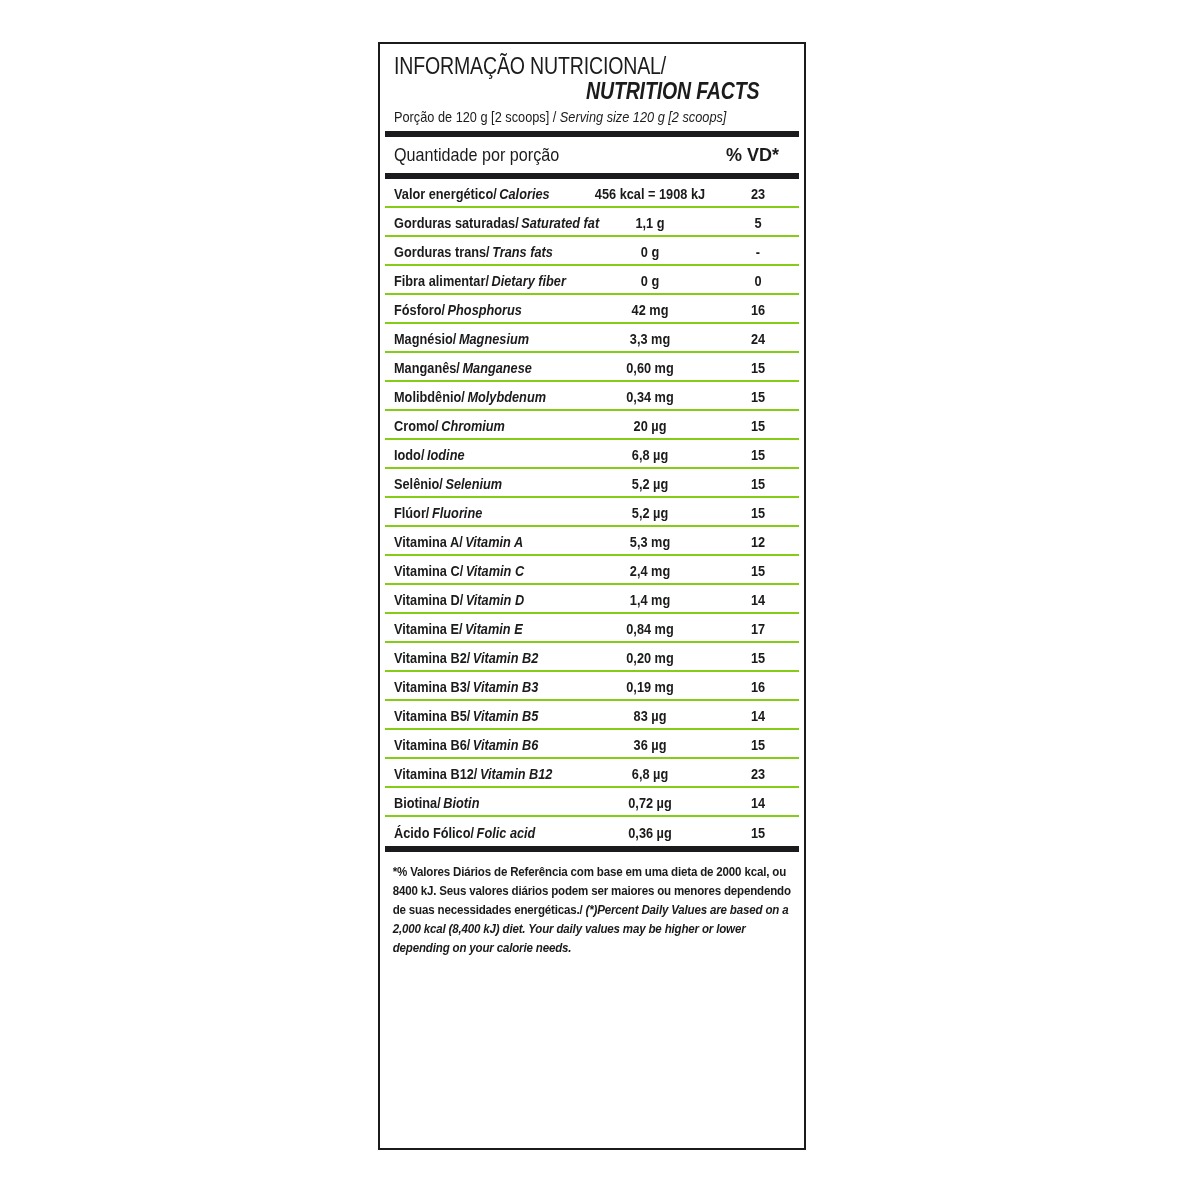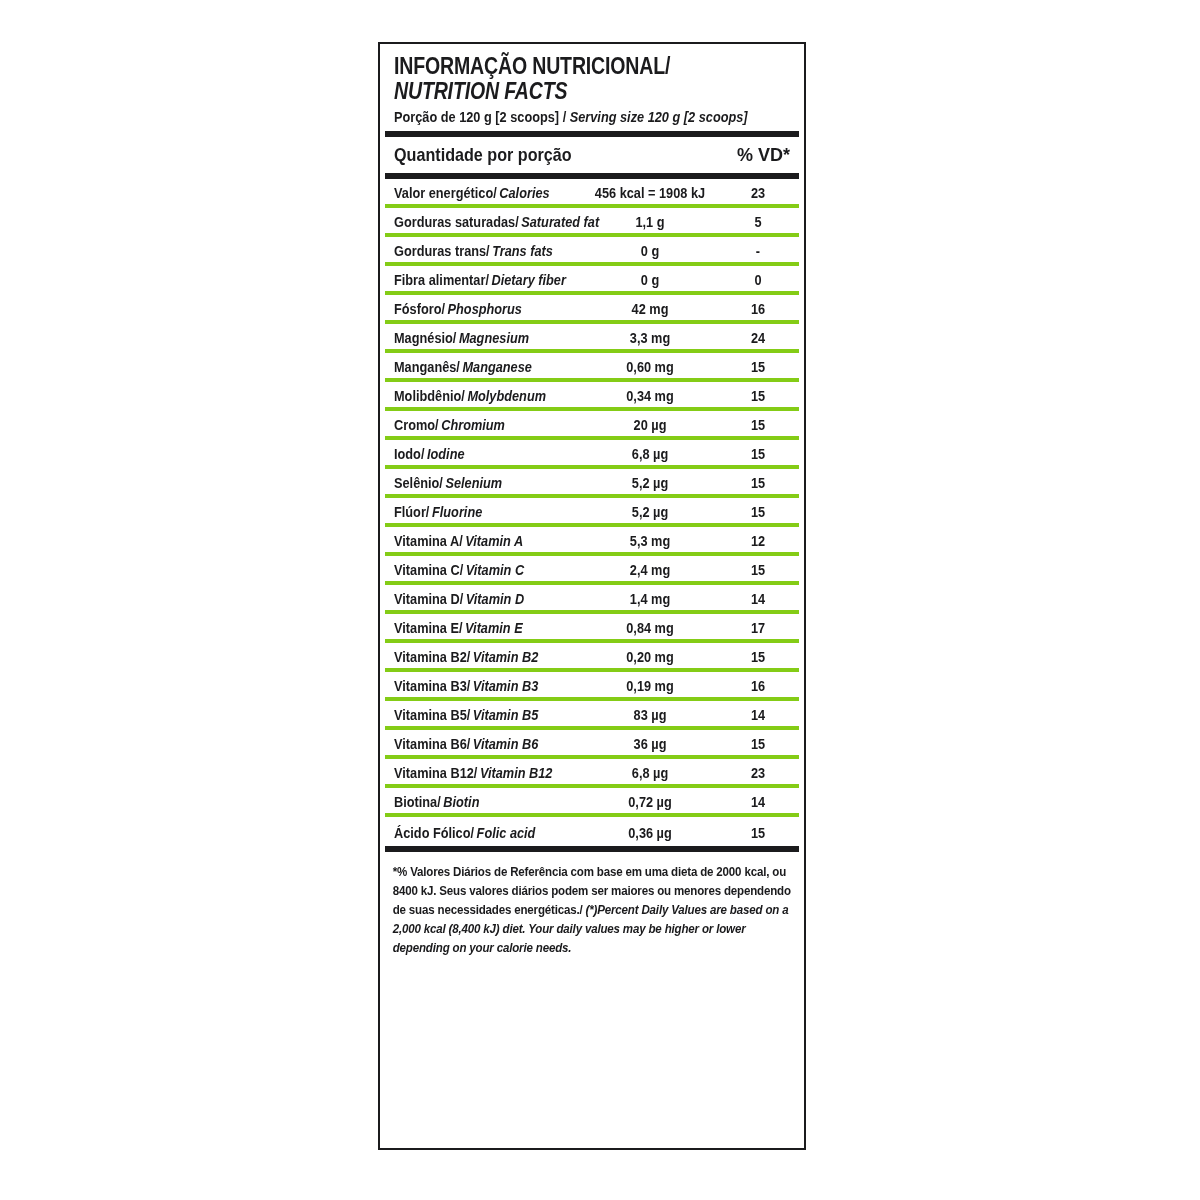--- a/index.html
+++ b/index.html
@@ -14,47 +14,47 @@
     left: 378px; top: 42px;
     width: 428px; height: 1108px;
     border: 2px solid #1b1b1d;
     background: #fff;
     padding: 8px 5px 0 5px;
     overflow: hidden;
   }
   .cond { transform: scaleX(0.85); transform-origin: left center; display: inline-block; white-space: nowrap; }
   .head-block { padding: 2px 9px 0 9px; }
   .title-pt {
-    font-size: 23px; font-weight: bold; line-height: 25px; letter-spacing: -0.2px;
+    font-size: 23px; font-weight: normal; line-height: 25px; letter-spacing: -0.2px;
   }
   .title-en {
-    font-size: 23px; font-weight: bold; font-style: italic; line-height: 25px; letter-spacing: -0.2px;
+    font-size: 23px; font-weight: bold; font-style: italic; line-height: 25px; letter-spacing: -0.2px; text-align: right;
   }
   .serving {
-    font-size: 15px; font-weight: bold; line-height: 24px; margin-top: 1px;
+    font-size: 15px; font-weight: normal; line-height: 24px; margin-top: 1px;
   }
   .serving .en { font-style: italic; }
   .bar { height: 6px; background: #1b1b1d; margin-top: 2px; }
   .bar.mt0 { margin-top: 0; }
   .col-header {
     position: relative; height: 36px; padding: 0 9px;
   }
   .col-header .left {
     position: absolute; left: 9px; top: 50%; transform: translateY(-50%);
-    font-size: 19px; font-weight: bold;
+    font-size: 19px; font-weight: normal;
   }
   .col-header .right {
     position: absolute; right: 9px; top: 50%; transform: translateY(-50%);
-    width: 64px; text-align: right;
+    width: 64px; text-align: left;
     font-size: 18px; font-weight: bold;
   }
   .rows {}
   .row {
     position: relative; height: 29px;
-    border-bottom: 4px solid #84cc16;
+    border-bottom: 2px solid #84cc16;
   }
   .row:last-child { border-bottom: none; }
   .row .label-cell {
     position: absolute; left: 9px; top: 50%; transform: translateY(-50%) scaleX(0.85);
     transform-origin: left center;
     font-size: 15px; font-weight: bold; white-space: nowrap;
   }
   .row .label-cell .en { font-style: italic; margin-left: 3px; }
   .row .amount {
     position: absolute; left: 190px; top: 50%; width: 150px;

